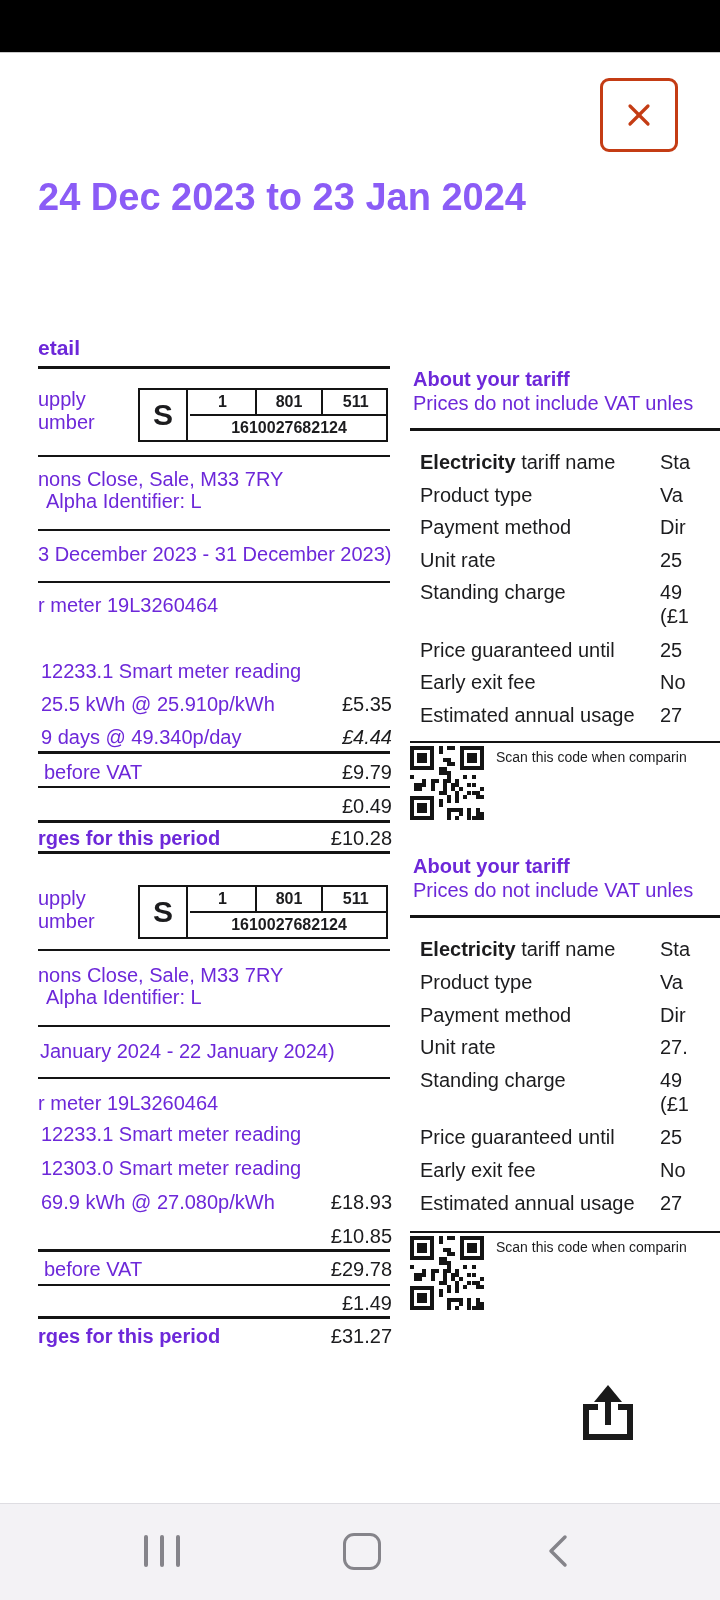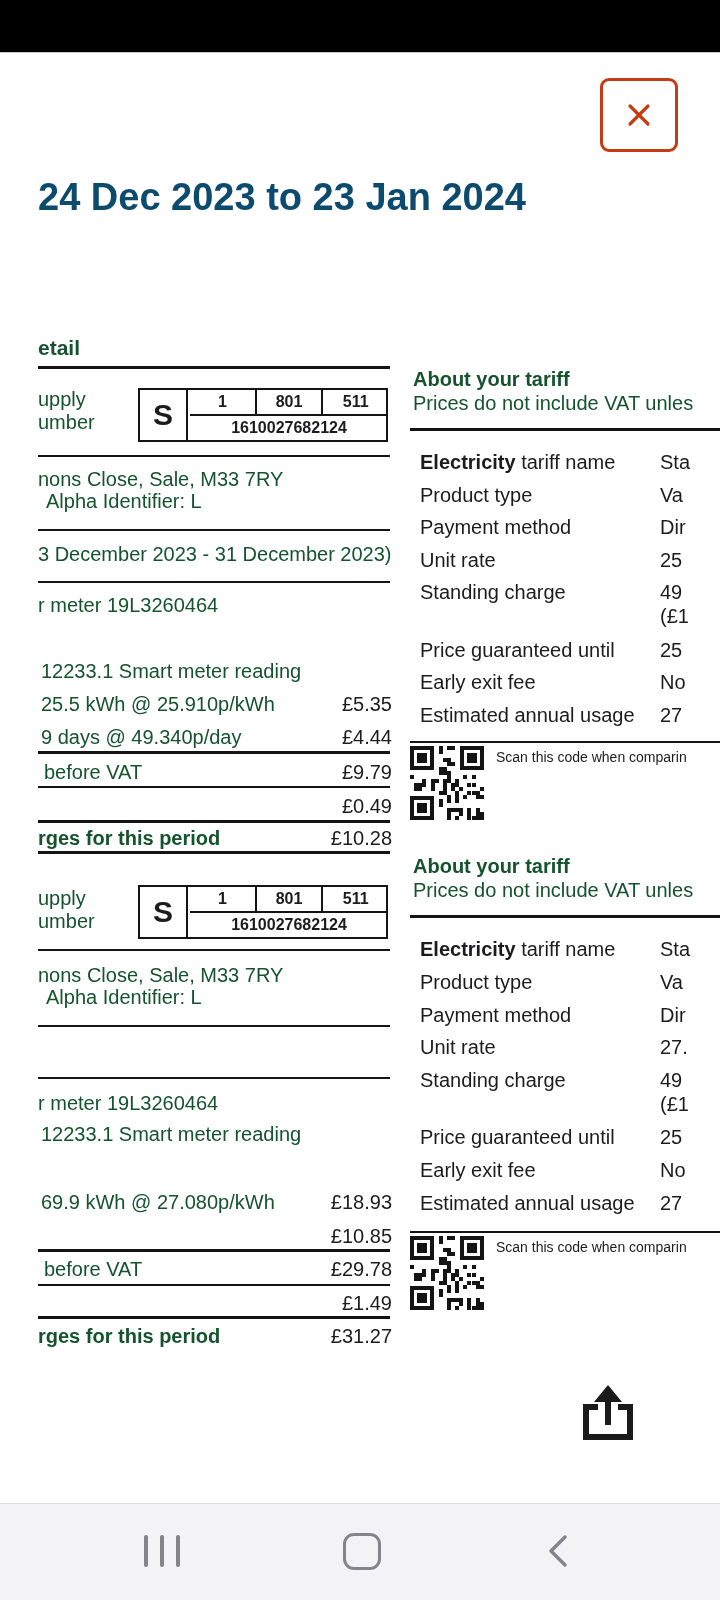--- a/index.html
+++ b/index.html
@@ -4,23 +4,23 @@
 <style>
   html,body{margin:0;padding:0;background:#fff;}
   .screen{position:relative;width:720px;height:1600px;overflow:hidden;background:#fff;
           font-family:"Liberation Sans", sans-serif;color:#1c1c1e;}
   
   .status-bar{position:absolute;left:0;top:0;width:720px;height:52px;background:#000;border-bottom:1px solid #c9c9c9;}
   
   .close-btn{position:absolute;left:600px;top:78px;width:78px;height:74px;border:3px solid #c43c14;
              border-radius:9px;background:#fff;display:flex;align-items:center;justify-content:center;box-sizing:border-box;cursor:pointer;}
   
-  .page-title{position:absolute;left:38px;top:176px;font-size:38px;font-weight:bold;color:#0c4a6e;white-space:nowrap;}
-  
-  .t{position:absolute;font-size:20px;line-height:24px;color:#14532d;white-space:nowrap;}
+  .page-title{position:absolute;left:38px;top:176px;font-size:38px;font-weight:bold;color:#8b5cf6;white-space:nowrap;}
+  
+  .t{position:absolute;font-size:20px;line-height:24px;color:#6d28d9;white-space:nowrap;}
   .b{font-weight:bold;}
   .amt{position:absolute;right:328px;font-size:20px;line-height:24px;color:#1c1c1e;white-space:nowrap;}
   .hr-l{position:absolute;left:38px;width:352px;background:#141414;}
   .hr-r{position:absolute;left:410px;width:310px;background:#141414;}
   
   .mpan{position:absolute;left:138px;width:250px;height:54px;border:2px solid #141414;box-sizing:border-box;}
   .mpan .s{position:absolute;left:0;top:0;width:48px;height:50px;border-right:2px solid #141414;
            font-size:30px;font-weight:bold;display:flex;align-items:center;justify-content:center;box-sizing:border-box;}
   .mpan .row-top{position:absolute;left:50px;top:0;width:198px;height:24px;border-bottom:2px solid #141414;display:flex;}
   .mpan .cell{flex:1;font-size:16px;font-weight:bold;text-align:center;line-height:24px;border-right:2px solid #141414;box-sizing:border-box;}
@@ -83,21 +83,21 @@
   <div class="hr-l" style="top:529px;height:2px;"></div>
   <div class="t" style="left:38px;top:542px;">3 December 2023 - 31 December 2023)</div>
   <div class="hr-l" style="top:581px;height:2px;"></div>
 
   <div class="t" style="left:38px;top:593px;">r meter 19L3260464</div>
   <div class="t" style="left:41px;top:659px;">12233.1 Smart meter reading</div>
 
   <div class="t" style="left:41px;top:692px;">25.5 kWh @ 25.910p/kWh</div>
   <div class="amt" style="top:692px;">£5.35</div>
   <div class="t" style="left:41px;top:725px;">9 days @ 49.340p/day</div>
-  <div class="amt" style="top:725px;">£4.44</div>
+  <div class="amt" style="top:725px;font-style:italic;">£4.44</div>
 
   <div class="hr-l" style="top:751px;height:3px;"></div>
   <div class="t" style="left:44px;top:760px;">before VAT</div>
   <div class="amt" style="top:760px;">£9.79</div>
   <div class="hr-l" style="top:786px;height:2px;"></div>
   <div class="amt" style="top:794px;">£0.49</div>
   <div class="hr-l" style="top:820px;height:3px;"></div>
   <div class="t b" style="left:38px;top:826px;">rges for this period</div>
   <div class="amt" style="top:826px;">£10.28</div>
 
@@ -214,24 +214,26 @@
       <div class="cell">511</div>
     </div>
     <div class="row-bot">1610027682124</div>
   </div>
 
   <div class="hr-l" style="top:949px;height:2px;"></div>
   <div class="t" style="left:38px;top:963px;">nons Close, Sale, M33 7RY</div>
   <div class="t" style="left:46px;top:985px;">Alpha Identifier: L</div>
 
   <div class="hr-l" style="top:1025px;height:2px;"></div>
+  <div class="t" style="left:40px;top:1039px;">January 2024 - 22 January 2024)</div>
   <div class="hr-l" style="top:1077px;height:2px;"></div>
 
   <div class="t" style="left:38px;top:1091px;">r meter 19L3260464</div>
   <div class="t" style="left:41px;top:1122px;">12233.1 Smart meter reading</div>
+  <div class="t" style="left:41px;top:1156px;">12303.0 Smart meter reading</div>
 
   <div class="t" style="left:41px;top:1190px;">69.9 kWh @ 27.080p/kWh</div>
   <div class="amt" style="top:1190px;">£18.93</div>
   <div class="amt" style="top:1224px;">£10.85</div>
 
   <div class="hr-l" style="top:1249px;height:3px;"></div>
   <div class="t" style="left:44px;top:1257px;">before VAT</div>
   <div class="amt" style="top:1257px;">£29.78</div>
   <div class="hr-l" style="top:1284px;height:2px;"></div>
   <div class="amt" style="top:1291px;">£1.49</div>

